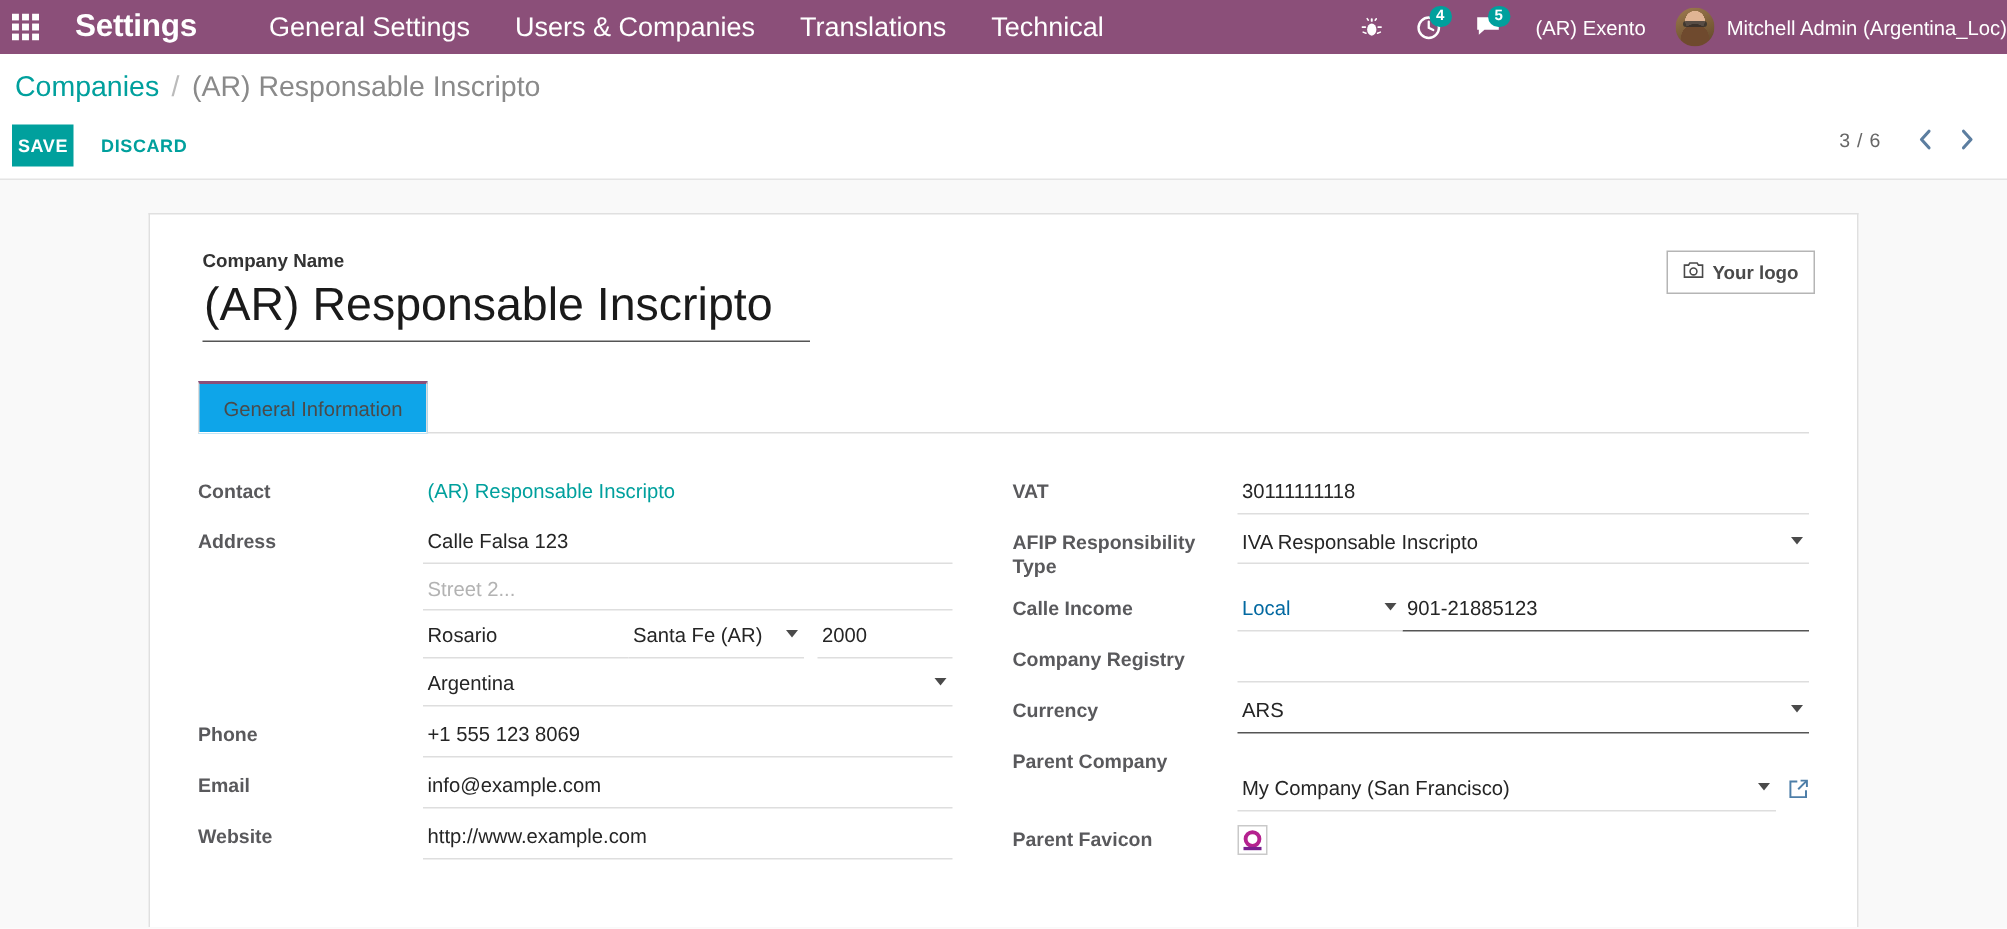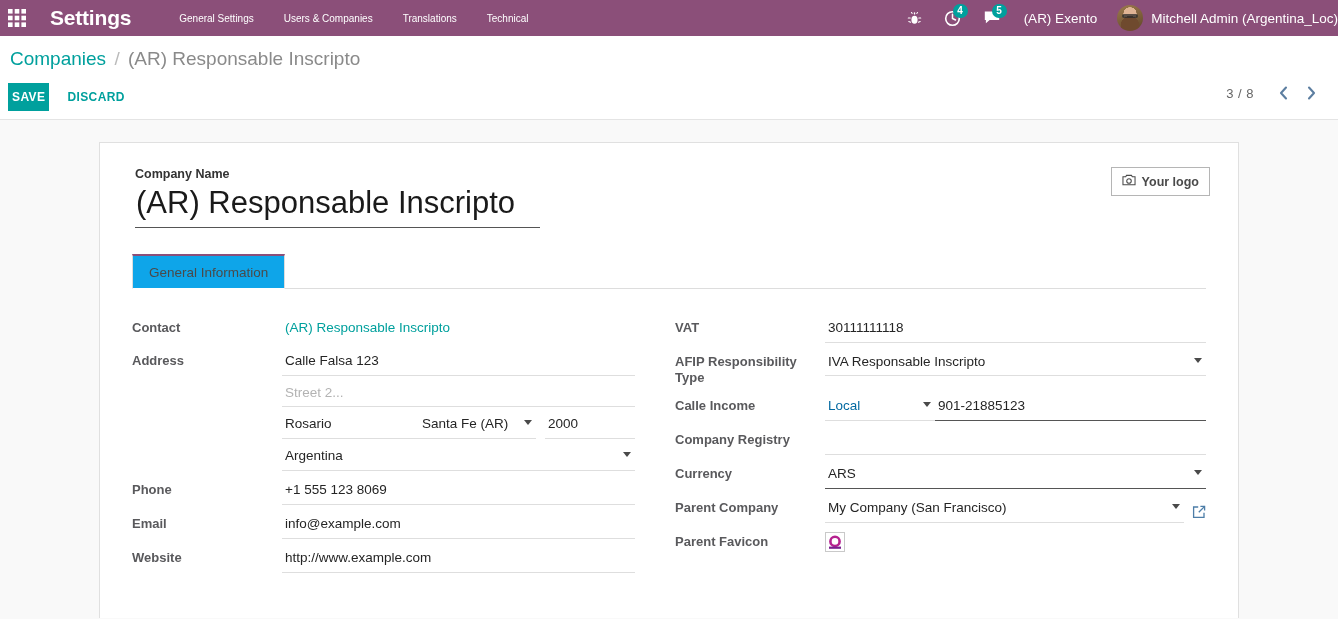--- a/index.html
+++ b/index.html
@@ -31,21 +31,21 @@
   .brand {
     font-size: 21px;
     font-weight: bold;
     letter-spacing: -0.2px;
     margin-left: 16px;
     margin-right: 46px;
     cursor: pointer;
   }
   .nav-menu { display: flex; align-items: center; gap: 26px; }
   .nav-menu-item {
-    font-size: 10px;
+    font-size: 18px;
     color: #ffffff;
     cursor: pointer;
     padding: 4px 2px;
   }
   .nav-right {
     position: absolute;
     right: 0; top: 0;
     height: 36px;
     display: flex;
     align-items: center;
@@ -300,21 +300,21 @@
 
   .addr-line { display: flex; gap: 0; }
   .addr-city { flex: 0 0 137px; }
   .addr-state { flex: 0 0 117px; margin-left: 0px; }
   .addr-zip { flex: 1 1 auto; margin-left: 9px; }
 
   .gross-row { display: flex; align-items: flex-start; }
   .gross-type { flex: 0 0 110px; }
   .gross-num { flex: 1 1 auto; }
 
-  .parent-row { display: flex; align-items: flex-end; gap: 8px; }
+  .parent-row { display: flex; align-items: center; gap: 8px; margin-top: 18px; }
   .parent-row .select-wrap { flex: 1 1 auto; }
   .ext-link {
     flex: 0 0 auto;
     padding-top: 4px;
     color: #4d7ea8;
     cursor: pointer;
   }
   .favicon {
     width: 20px; height: 20px;
     margin-top: 3px;
@@ -403,21 +403,21 @@
     <span class="crumb-sep">/</span>
     <span class="crumb-active">(AR) Responsable Inscripto</span>
   </div>
 
   <div class="cp-buttons">
     <button class="btn-save">SAVE</button>
     <button class="btn-discard">DISCARD</button>
   </div>
 
   <div class="pager">
-    <span class="pager-count">3 / 8</span>
+    <span class="pager-count">3 / 6</span>
     <span class="pager-btn">
       <svg width="11" height="14" viewBox="0 0 11 14" aria-hidden="true">
         <path d="M8 1.5 L3 7 L8 12.5" fill="none" stroke="#5c7ea0" stroke-width="2.1" stroke-linecap="round" stroke-linejoin="round"></path>
       </svg>
     </span>
     <span class="pager-btn">
       <svg width="11" height="14" viewBox="0 0 11 14" aria-hidden="true">
         <path d="M3 1.5 L8 7 L3 12.5" fill="none" stroke="#5c7ea0" stroke-width="2.1" stroke-linecap="round" stroke-linejoin="round"></path>
       </svg>
     </span>

